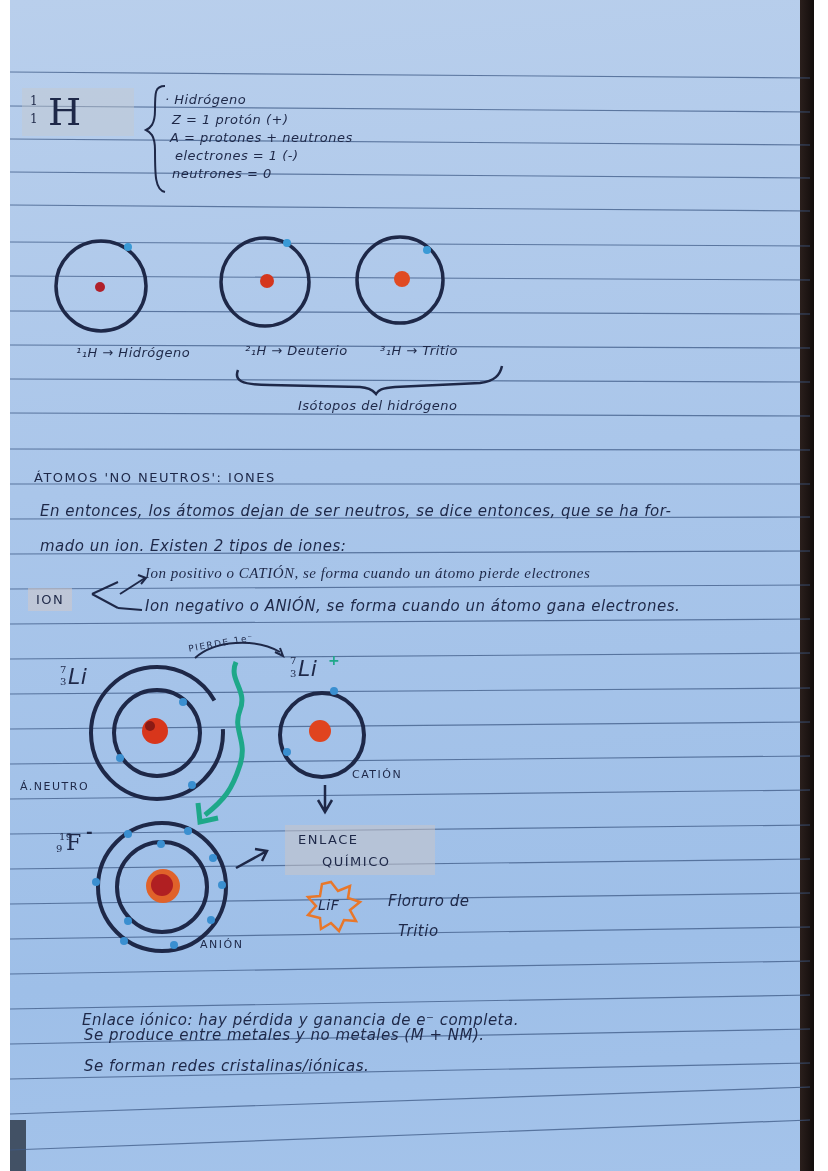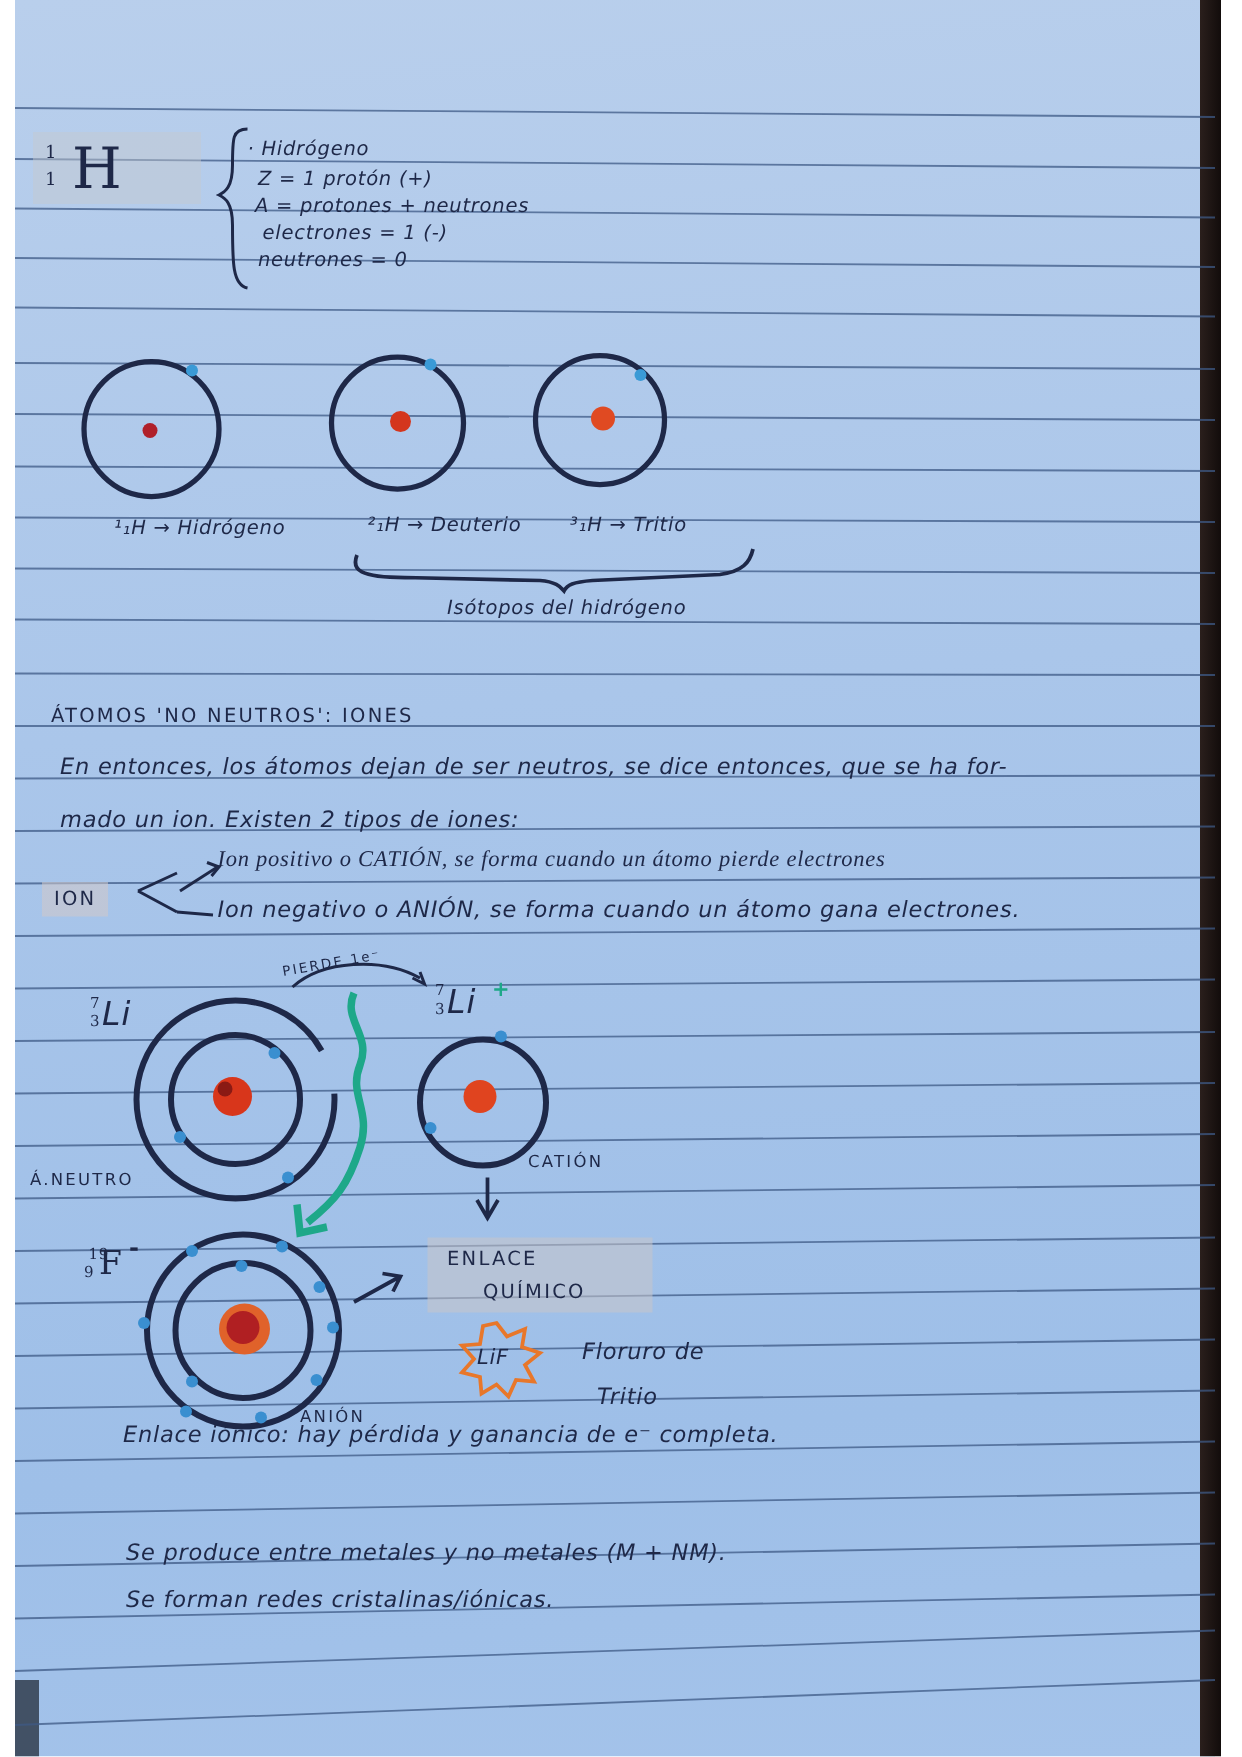--- a/index.html
+++ b/index.html
@@ -174,15 +174,15 @@
 <div class="hw" style="left:86px;top:822px;font-size:16px;font-weight:bold;font-style:normal;">-</div>
 <div class="hw caps" style="left:200px;top:938px;font-size:11px;">ANIÓN</div>
 
 <div class="hw caps small" style="left:298px;top:832px;">ENLACE</div>
 <div class="hw caps small" style="left:322px;top:854px;">QUÍMICO</div>
 
 <div class="hw" style="left:318px;top:897px;font-size:14px;">LiF</div>
 <div class="hw med" style="left:388px;top:892px;">Floruro de</div>
 <div class="hw med" style="left:398px;top:922px;">Tritio</div>
 
-<div class="hw med" style="left:82px;top:947px;">Enlace iónico: hay pérdida y ganancia de e⁻ completa.</div>
+<div class="hw med" style="left:82px;top:1011px;">Enlace iónico: hay pérdida y ganancia de e⁻ completa.</div>
 <div class="hw med" style="left:84px;top:1026px;">Se produce entre metales y no metales (M + NM).</div>
 <div class="hw med" style="left:84px;top:1057px;">Se forman redes cristalinas/iónicas.</div>
 
 </body></html>

